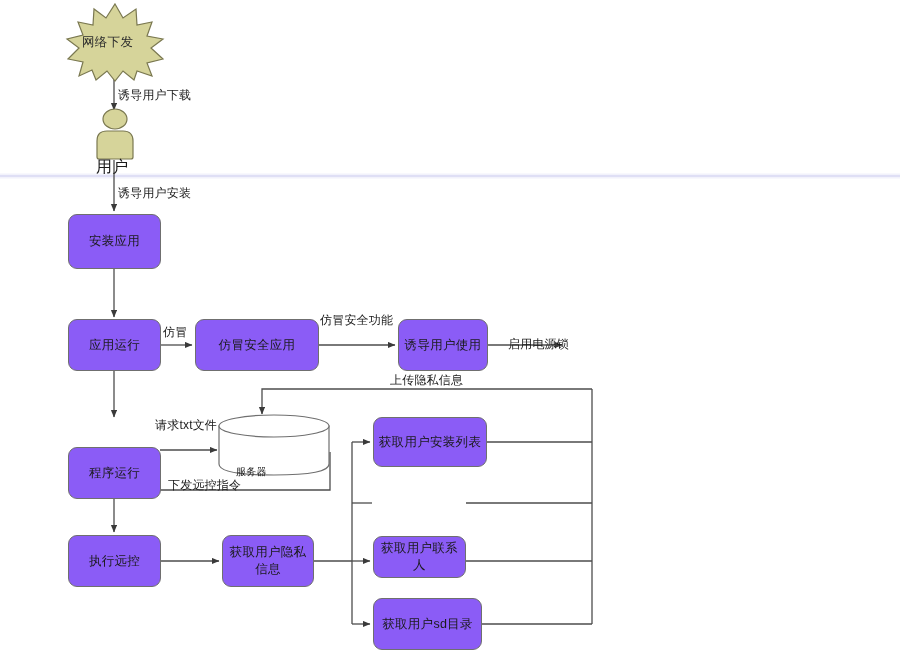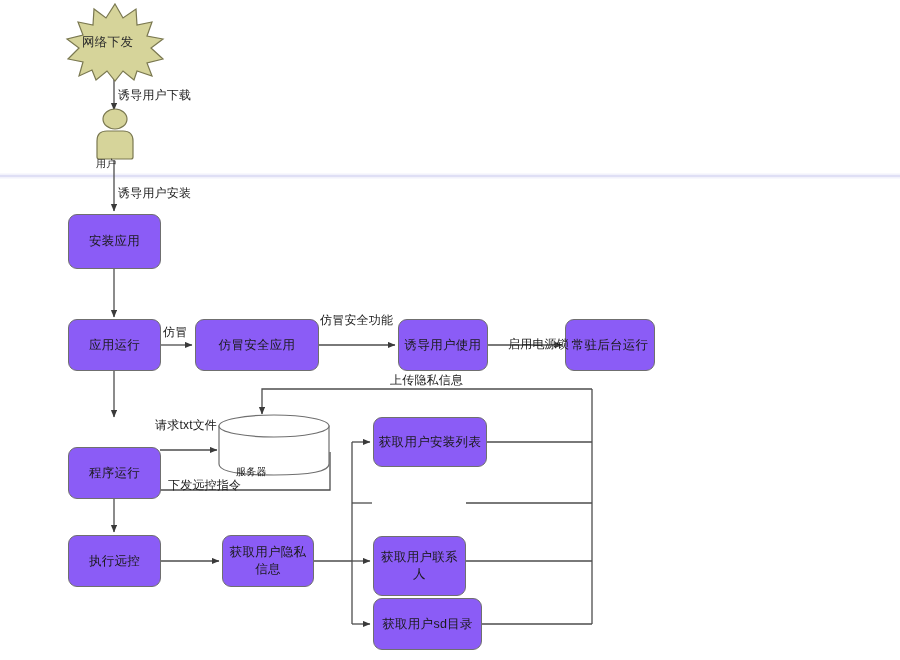--- a/index.html
+++ b/index.html
@@ -32,21 +32,21 @@
     font-size:12px;
     line-height:14px;
     color:#1a1a1a;
     white-space:nowrap;
     background:transparent;
     letter-spacing:.2px;
   }
 
   .actor-label{
     position:absolute;
-    font-size:10px;
+    font-size:16px;
     color:#1a1a1a;
     white-space:nowrap;
     letter-spacing:.2px;
   }
 
   .star-text{
     position:absolute;
     font-size:12.5px;
     color:#2b2b2b;
     white-space:nowrap;
@@ -138,40 +138,37 @@
   </div>
 
   <div class="node" style="left:195px;top:319px;width:124px;height:52px;">
     <span>仿冒安全应用</span>
   </div>
 
   <div class="node" style="left:398px;top:319px;width:90px;height:52px;">
     <span>诱导用户使用</span>
   </div>
 
-  <div class="node" style="left:565px;top:319px;width:90px;height:52px;">
-    <span>常驻后台运行</span>
-  </div>
 
   <svg style="position:absolute;left:218px;top:414px;width:112px;height:62px;" viewBox="0 0 112 62" xmlns="http://www.w3.org/2000/svg">
     <path d="M1,12 L1,50 Q1,61 56,61 Q111,61 111,50 L111,12 Z" fill="#ffffff" stroke="#6f6f6f" stroke-width="1.2"></path>
     <ellipse cx="56" cy="12" rx="55" ry="11" fill="#ffffff" stroke="#6f6f6f" stroke-width="1.2"></ellipse>
   </svg>
   <div class="actor-label" style="left:236px;top:457px;font-size:10px;margin-top:8px;">服务器</div>
 
   <div class="node" style="left:222px;top:535px;width:92px;height:52px;">
     <span>获取用户隐私信息</span>
   </div>
 
   <div class="node" style="left:373px;top:417px;width:114px;height:50px;">
     <span>获取用户安装列表</span>
   </div>
 
 
-  <div class="node" style="left:373px;top:536px;width:93px;height:60px;">
+  <div class="node" style="left:373px;top:536px;width:93px;height:42px;">
     <span>获取用户联系人</span>
   </div>
 
   <div class="node" style="left:373px;top:598px;width:109px;height:52px;">
     <span>获取用户sd目录</span>
   </div>
 
   <div class="edge-label" style="left:118px;top:88px;">诱导用户下载</div>
 
   <div class="edge-label" style="left:118px;top:186px;">诱导用户安装</div>

